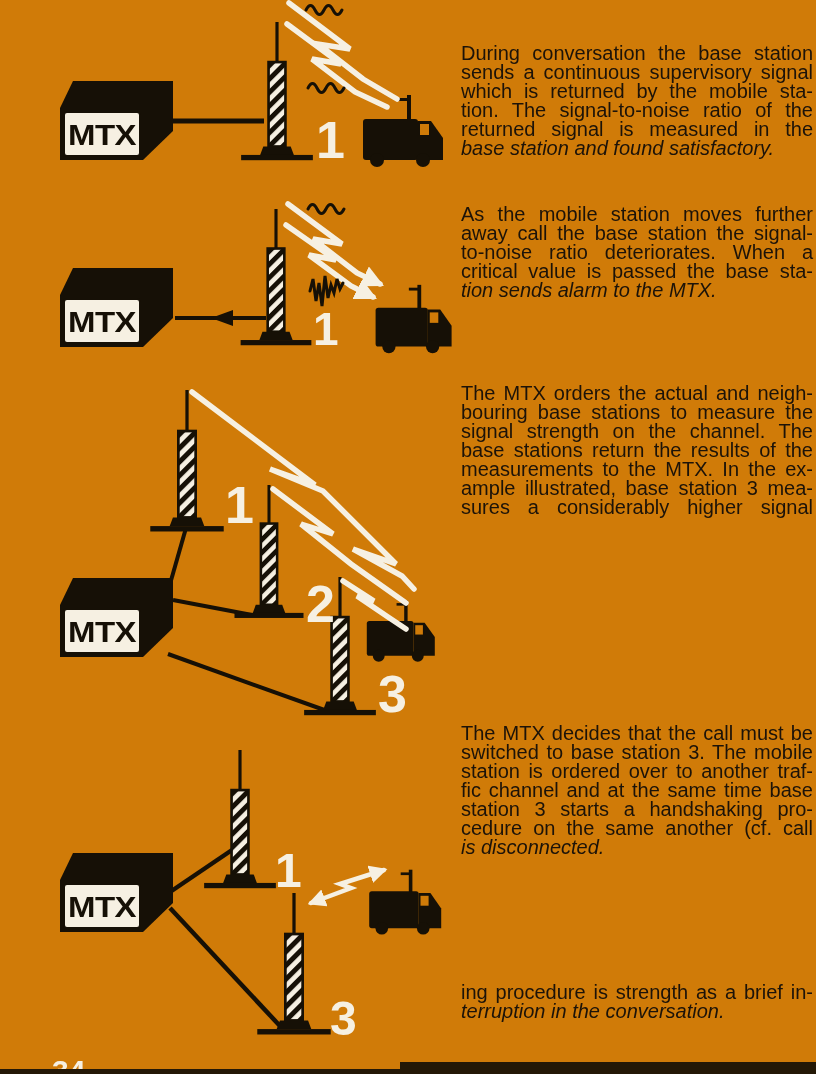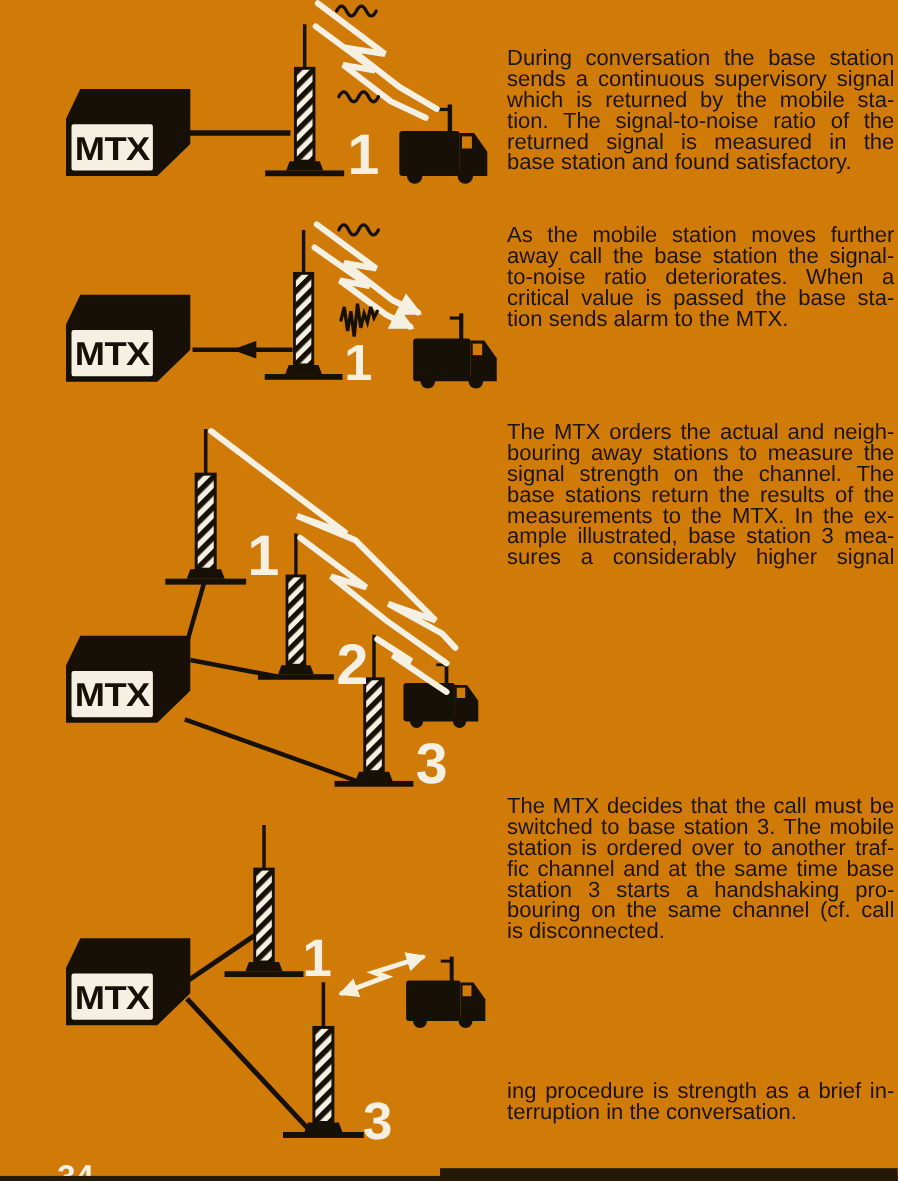--- a/index.html
+++ b/index.html
@@ -7,21 +7,21 @@
     width:816px;height:1074px;position:relative;overflow:hidden;
     background:#d07b08;
     font-family:"Liberation Sans","DejaVu Sans",sans-serif;
   }
   .figure{position:absolute;left:0;}
   .textblock{
     position:absolute;left:461px;width:352px;
     color:#1c1309;font-size:20px;line-height:19px;
   }
   .line{text-align:justify;text-align-last:justify;white-space:nowrap;}
-  .line.last{text-align-last:left;}
+  .line.last{text-align-last:left;font-style:italic;}
   .mtx-label{
     fill:#161006;font-weight:bold;font-size:30px;
     font-family:"Liberation Sans","DejaVu Sans",sans-serif;letter-spacing:-0.5px;
   }
   .station-num{
     fill:#f6f0e2;font-weight:bold;
     font-family:"Liberation Sans","DejaVu Sans",sans-serif;
   }
   .bolt{stroke:#f6f0e2;stroke-width:5.5;fill:none;stroke-linecap:round;stroke-linejoin:miter;}
   .linkline{stroke:#161006;fill:none;}
@@ -146,35 +146,35 @@
 <div class="textblock" id="p2" style="top:205px">
   <div class="line">As the mobile station moves further</div>
   <div class="line">away call the base station the signal-</div>
   <div class="line">to-noise ratio deteriorates. When a</div>
   <div class="line">critical value is passed the base sta-</div>
   <div class="line last">tion sends alarm to the MTX.</div>
 </div>
 
 <div class="textblock" id="p3" style="top:384px">
   <div class="line">The MTX orders the actual and neigh-</div>
-  <div class="line">bouring away stations to measure the</div>
+  <div class="line">bouring base stations to measure the</div>
   <div class="line">signal strength on the channel. The</div>
   <div class="line">base stations return the results of the</div>
   <div class="line">measurements to the MTX. In the ex-</div>
   <div class="line">ample illustrated, base station 3 mea-</div>
   <div class="line">sures a considerably higher signal</div>
 </div>
 
 <div class="textblock" id="p4" style="top:724px">
   <div class="line">The MTX decides that the call must be</div>
   <div class="line">switched to base station 3. The mobile</div>
   <div class="line">station is ordered over to another traf-</div>
   <div class="line">fic channel and at the same time base</div>
   <div class="line">station 3 starts a handshaking pro-</div>
-  <div class="line">bouring on the same channel (cf. call</div>
+  <div class="line">cedure on the same another (cf. call</div>
   <div class="line last">is disconnected.</div>
 </div>
 
 <div class="textblock" id="p5" style="top:983px">
   <div class="line">ing procedure is strength as a brief in-</div>
   <div class="line last">terruption in the conversation.</div>
 </div>
 
 <div id="page-number">34</div>
 <div class="edge-strip" id="edge-strip-full"></div>

